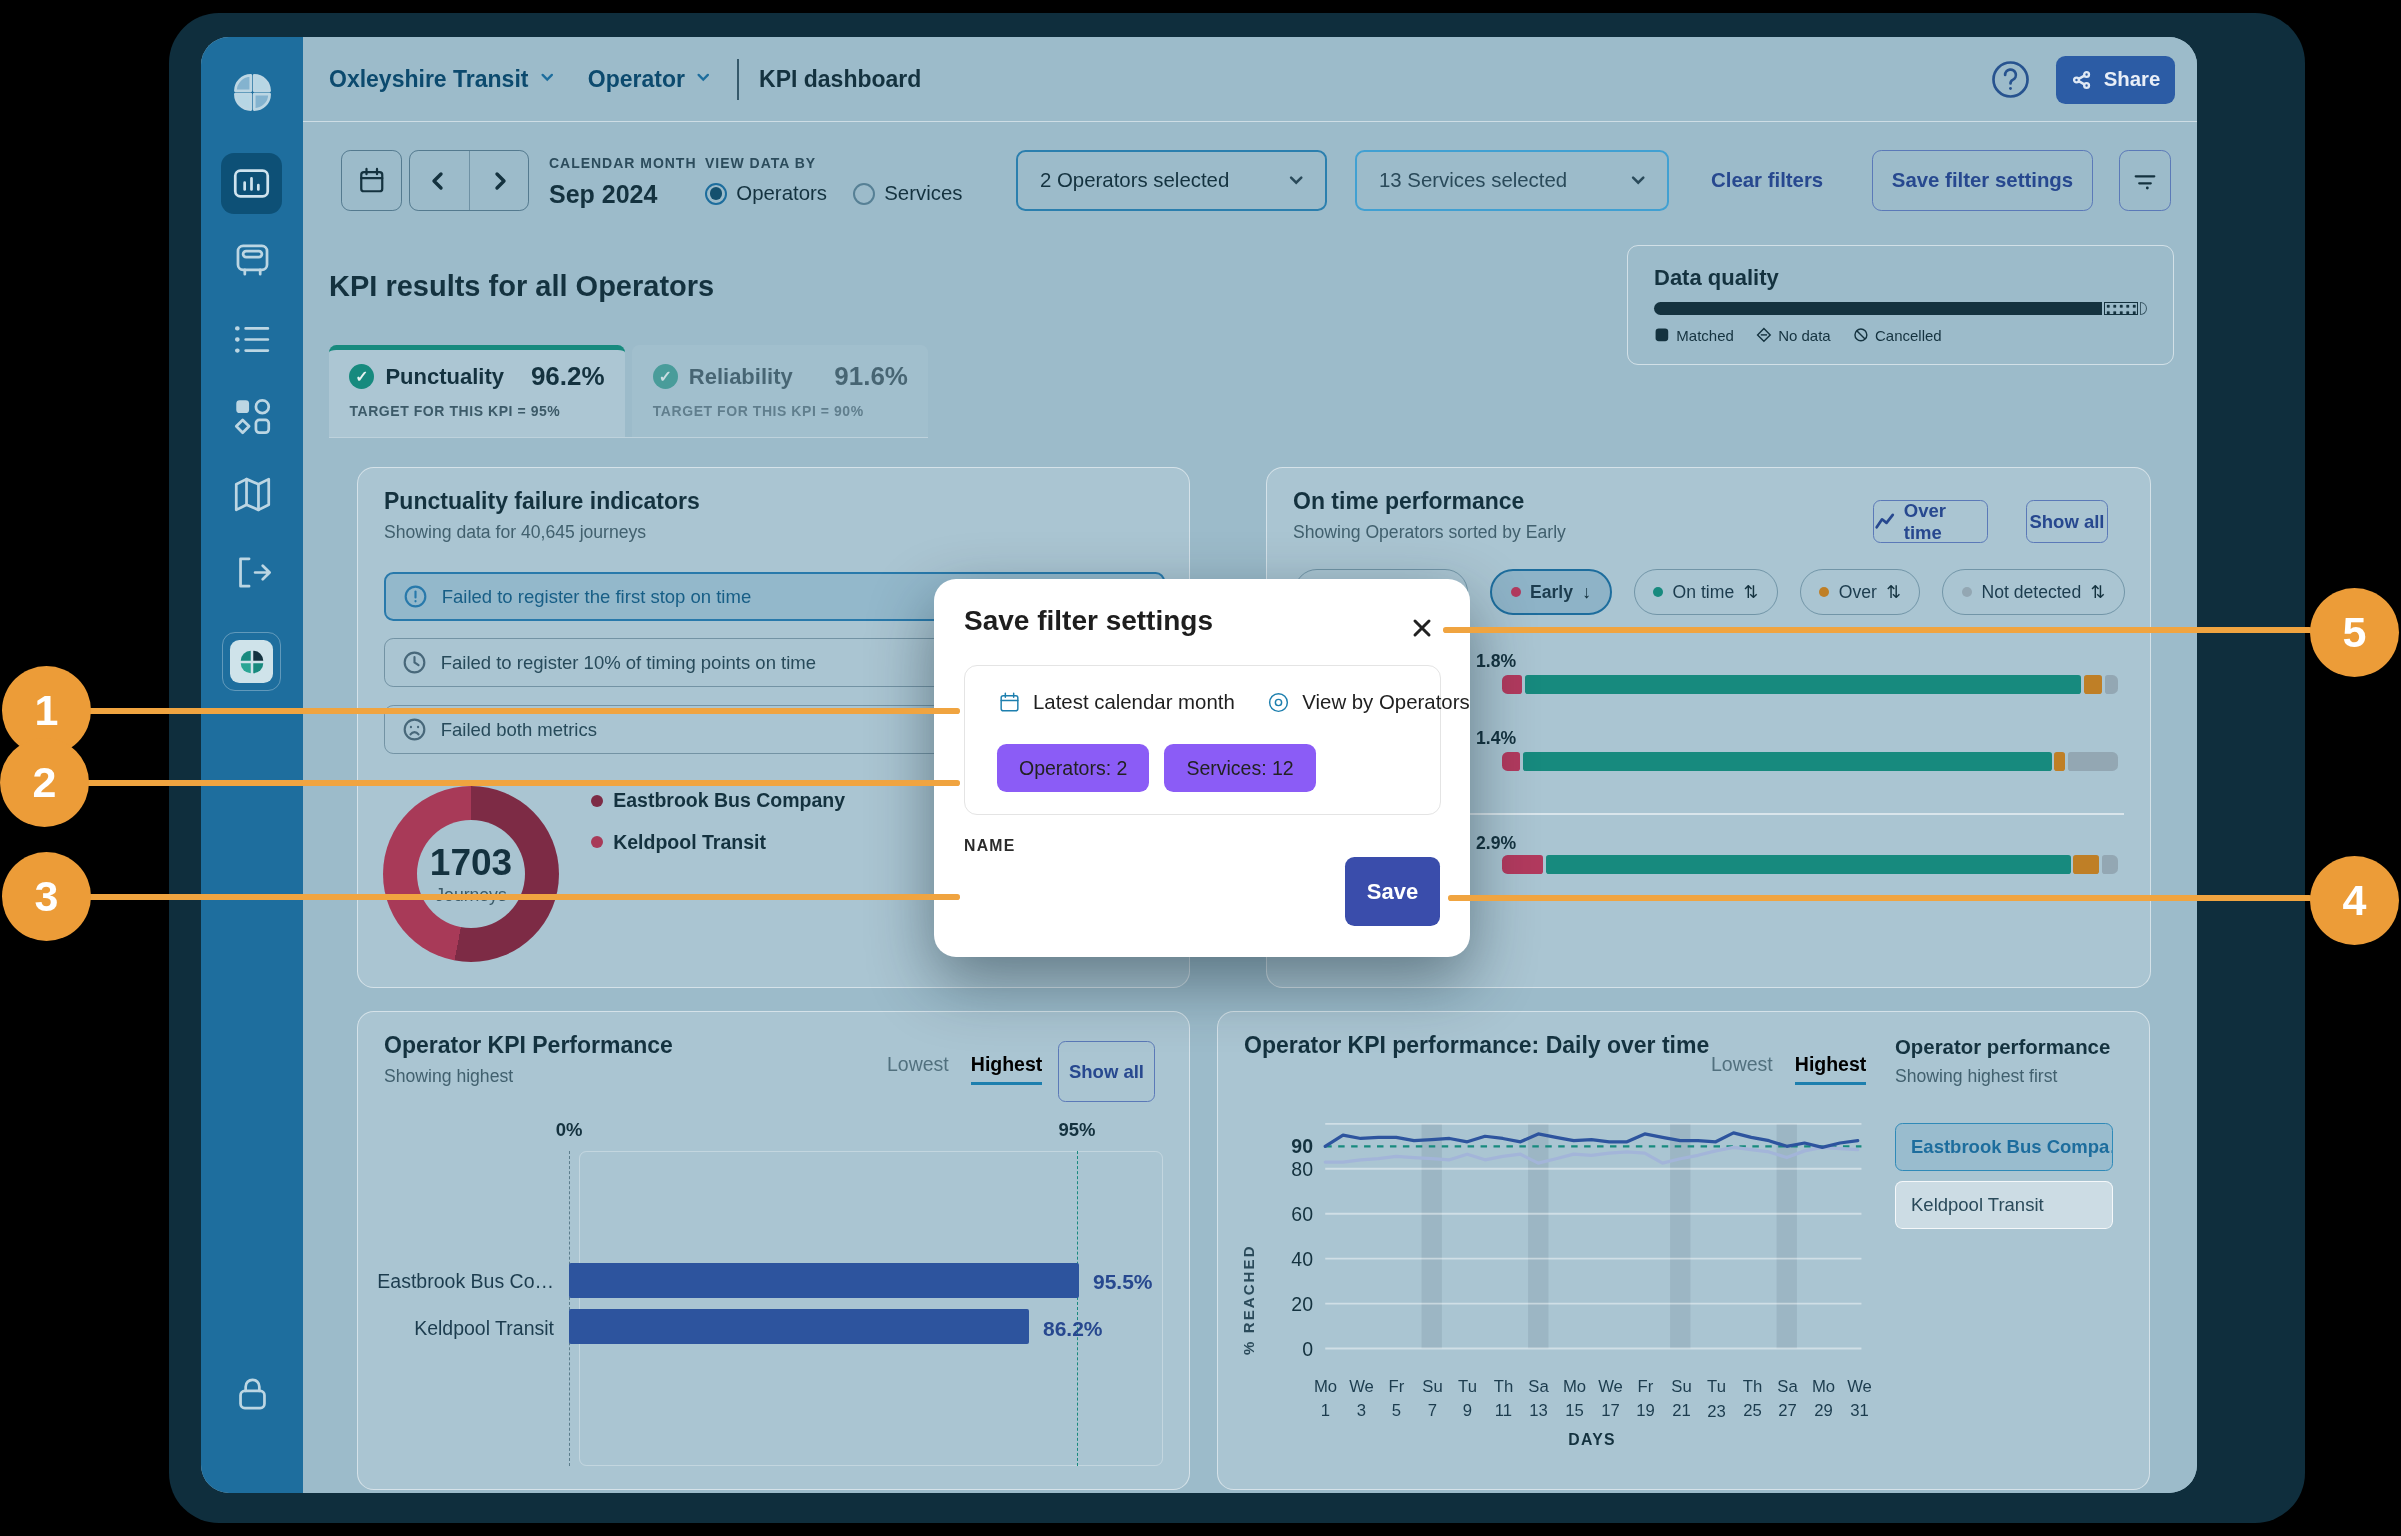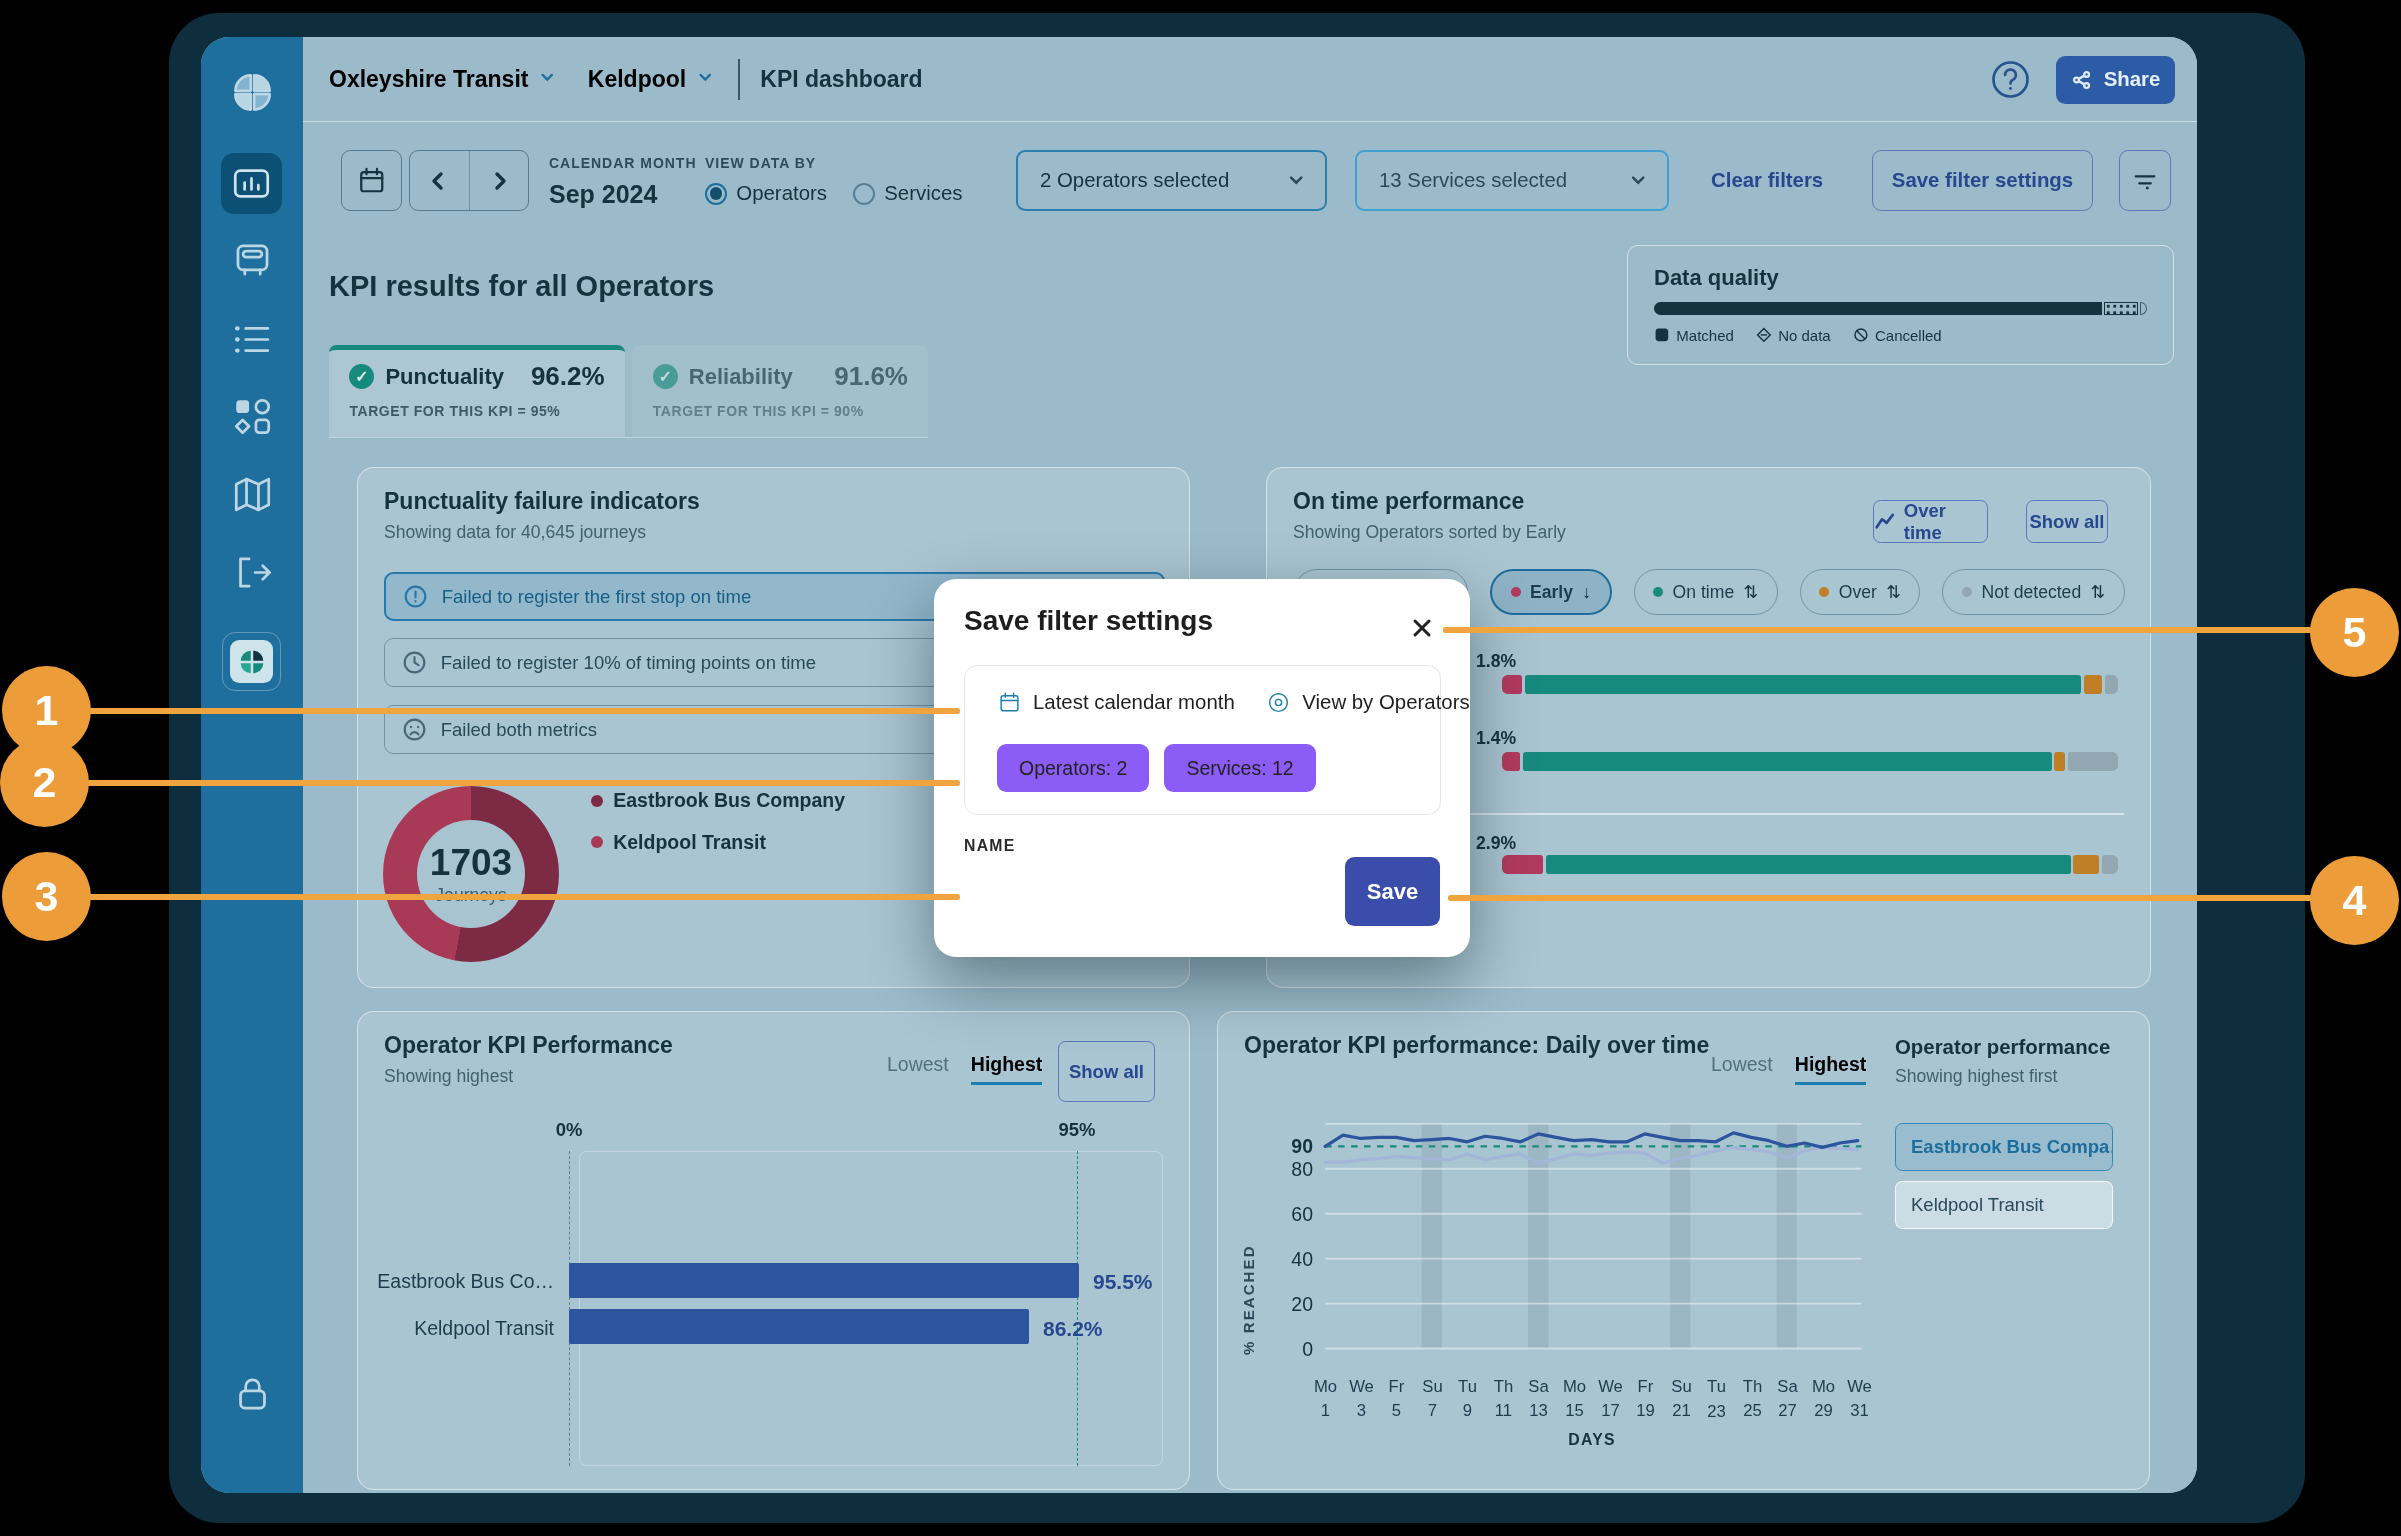--- a/index.html
+++ b/index.html
@@ -27,21 +27,21 @@
               border:1.9px solid rgba(255,255,255,.3); border-radius:13px;
               display:flex; align-items:center; justify-content:center; }
   .app-chip-inner { width:43px; height:43px; background:#cfe3ea; border-radius:9.3px;
                     display:flex; align-items:center; justify-content:center; }
 
   
   .main { flex:1; position:relative; background:#9cbbca; }
   .topbar { position:absolute; left:0; top:0; right:0; height:85px;
             border-bottom:1.9px solid rgba(255,255,255,.5);
             display:flex; align-items:center; padding-left:26px; }
-  .crumb { display:flex; align-items:center; gap:9.3px; font-size:23px; font-weight:600; color:#000000; }
+  .crumb { display:flex; align-items:center; gap:9.3px; font-size:23px; font-weight:600; color:#0c4a6e; }
   .crumb .chev svg { width:18.5px; height:18.5px; stroke:#1d6d9d; fill:none; stroke-width:3; stroke-linecap:round; }
   .crumb-sep { width:1.9px; height:41px; background:#35596b; margin:0 20.4px 0 24px; }
   .page-title { font-size:23px; font-weight:600; color:#14323f; }
   .top-actions { position:absolute; right:22px; top:0; height:85px; display:flex; align-items:center; gap:24px; }
   .help-btn { width:43px; height:43px; display:flex; align-items:center; justify-content:center; }
   .share-btn { width:119px; height:48px; background:#2c5ca5; border-radius:9.3px; color:#e8eef7;
                display:flex; align-items:center; justify-content:center; gap:11px; font-size:20.4px; font-weight:600; }
   .share-btn svg { width:22px; height:22px; stroke:#dfe8f4; fill:none; stroke-width:2.6; }
 
   
@@ -285,21 +285,21 @@
 
     <div class="main">
       <header class="topbar">
         <div class="crumb">
           <span>Oxleyshire Transit</span>
           <span class="chev">
             <svg viewBox="0 0 24 24">
                 <path d="M6 9 L12 15 L18 9"></path>
               </svg></span>
           <span style="width:13px"></span>
-          <span>Keldpool</span>
+          <span>Operator</span>
           <span class="chev">
             <svg viewBox="0 0 24 24">
                 <path d="M6 9 L12 15 L18 9"></path>
               </svg></span>
         </div>
         <div class="crumb-sep"></div>
         <div class="page-title">KPI dashboard</div>
         <div class="top-actions">
           <div class="help-btn">
             <svg viewBox="0 0 48 48" width="43" height="43" fill="none" stroke="#27538f" stroke-width="3">

